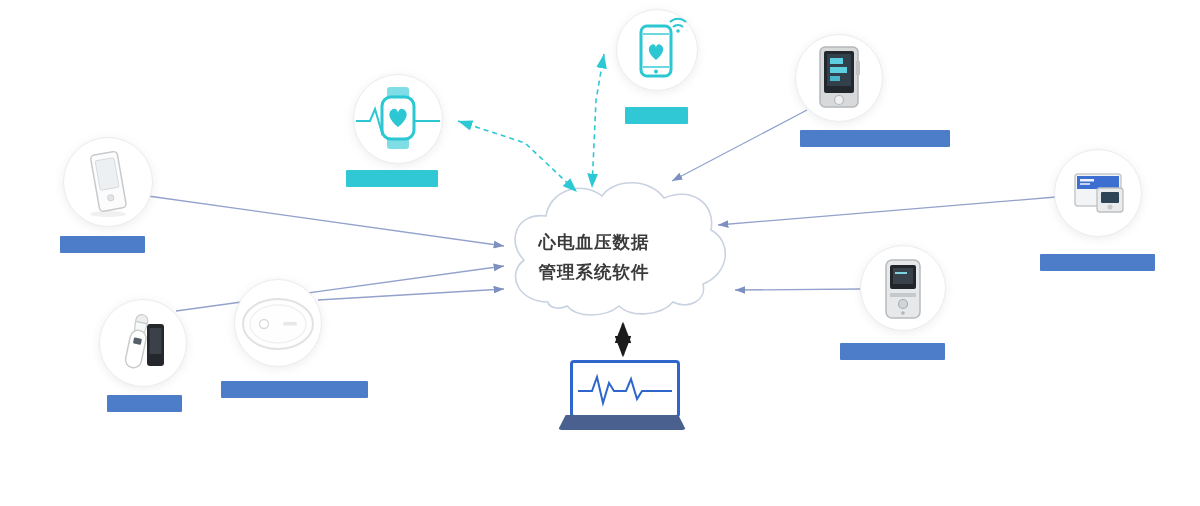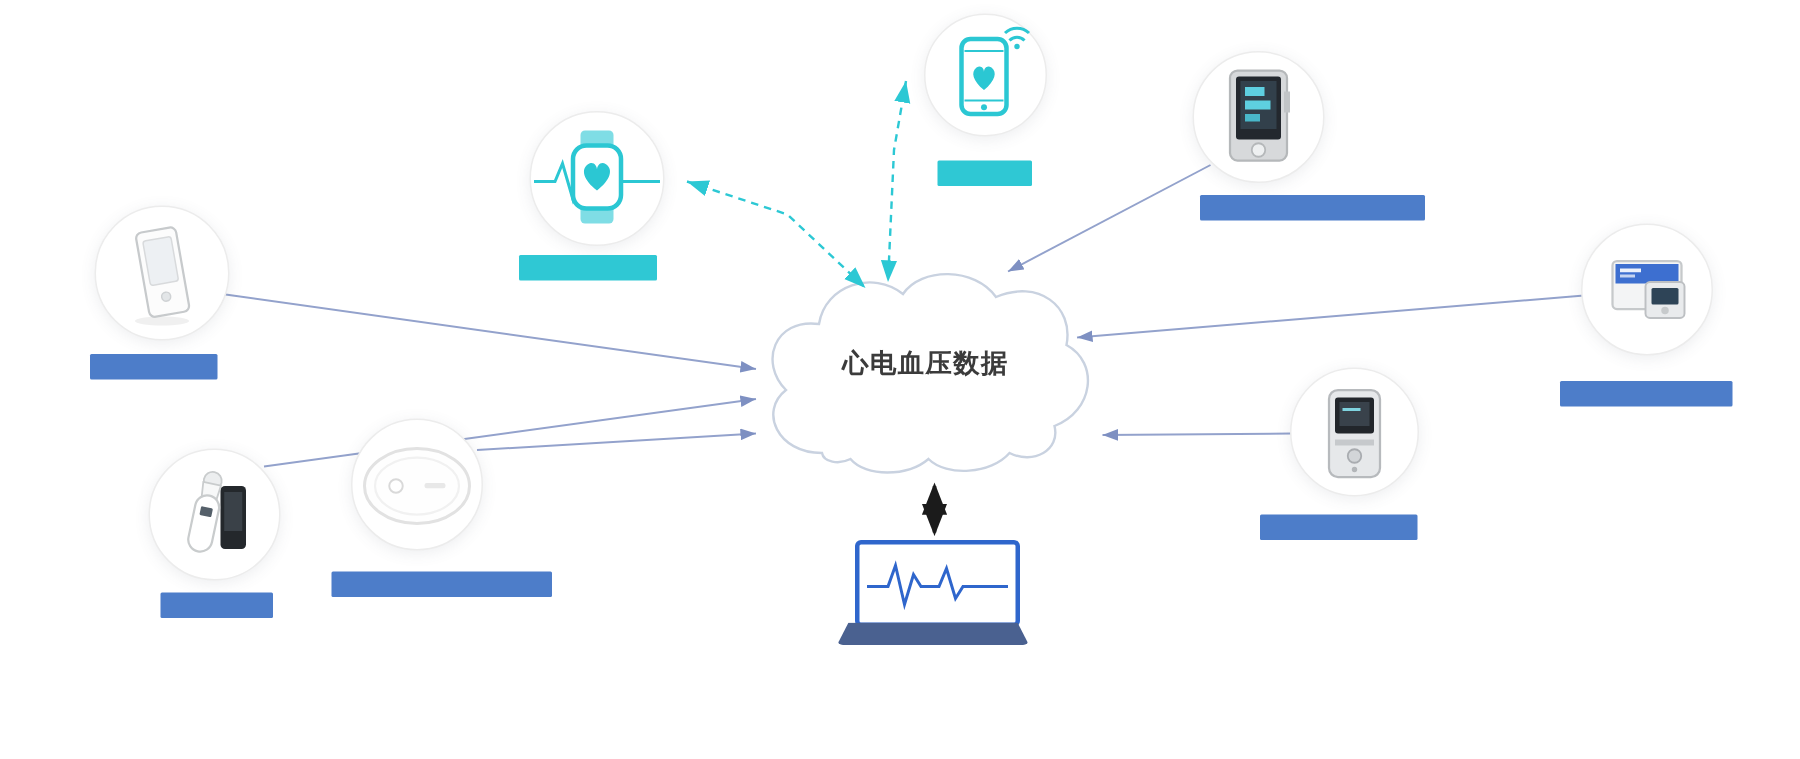--- a/index.html
+++ b/index.html
@@ -10,21 +10,21 @@
   .overlay-svg{position:absolute;left:0;top:0;width:1200px;height:506px;}
   .node-circle{
     position:absolute;background:#ffffff;border:1px solid #ececec;border-radius:50%;
     box-shadow:0 2px 10px rgba(80,90,110,.10);display:flex;align-items:center;justify-content:center;
   }
   .node-circle svg{width:100%;height:100%;display:block;}
   .label-bar{position:absolute;height:17px;border-radius:1px;}
   .label-bar.cyan{background:#2fc8d4;}
   .label-bar.blue{background:#4d7dc9;}
   .cloud-text{
-    position:absolute;left:542px;top:227px;width:150px;text-align:center;
+    position:absolute;left:519px;top:227px;width:150px;text-align:center;
     font-size:17.5px;line-height:30px;font-weight:600;color:#3b3b3b;letter-spacing:1px;
   }
   .laptop-screen{
     position:absolute;left:570px;top:360px;width:104px;height:52px;
     background:#ffffff;border:3px solid #2f66cc;border-radius:4px;
     display:flex;align-items:center;justify-content:center;
   }
   .laptop-base{
     position:absolute;left:558px;top:415px;width:128px;height:15px;background:#4a6190;
     clip-path:polygon(6% 0,94% 0,100% 100%,0 100%);border-radius:0 0 4px 4px;
@@ -70,20 +70,21 @@
     <line x1="861" y1="289" x2="735" y2="290" stroke="#93a2cc" stroke-width="1.3" marker-end="url(#arrBlue)"></line>
 
     <polyline points="604,54 596,100 592,188" fill="none" stroke="#2cc8d4" stroke-width="1.6" stroke-dasharray="5 4" marker-start="url(#arrTealStart)" marker-end="url(#arrTeal)"></polyline>
     <polyline points="458,121 525,143 577,192" fill="none" stroke="#2cc8d4" stroke-width="1.6" stroke-dasharray="5 4" marker-start="url(#arrTealStart)" marker-end="url(#arrTeal)"></polyline>
 
     <line x1="623" y1="324" x2="623" y2="355" stroke="#1b1b1b" stroke-width="2.4" marker-start="url(#arrBlackStart)" marker-end="url(#arrBlack)"></line>
   </svg>
 
   <div class="cloud-text">
     <div>心电血压数据</div>
+    <div>管理系统软件</div>
   </div>
 
   <div class="node-circle" style="left:353px;top:74px;width:88px;height:88px">
     <svg viewBox="0 0 88 88">
       <polyline points="2,46 16,46 21,34 28,58 34,41 40,46 86,46" fill="none" stroke="#2bc7d3" stroke-width="2"></polyline>
       <rect x="33" y="12" width="22" height="12" rx="3" fill="#7fdde5"></rect>
       <rect x="33" y="62" width="22" height="12" rx="3" fill="#7fdde5"></rect>
       <rect x="28" y="22" width="32" height="42" rx="9" fill="#ffffff" stroke="#2bc7d3" stroke-width="3"></rect>
       <path d="M44 52 C35 45 33 38 38 34.5 C41.5 32 44 35.5 44 38 C44 35.5 46.5 32 50 34.5 C55 38 53 45 44 52 Z" fill="#2bc7d3"></path>
     </svg>

